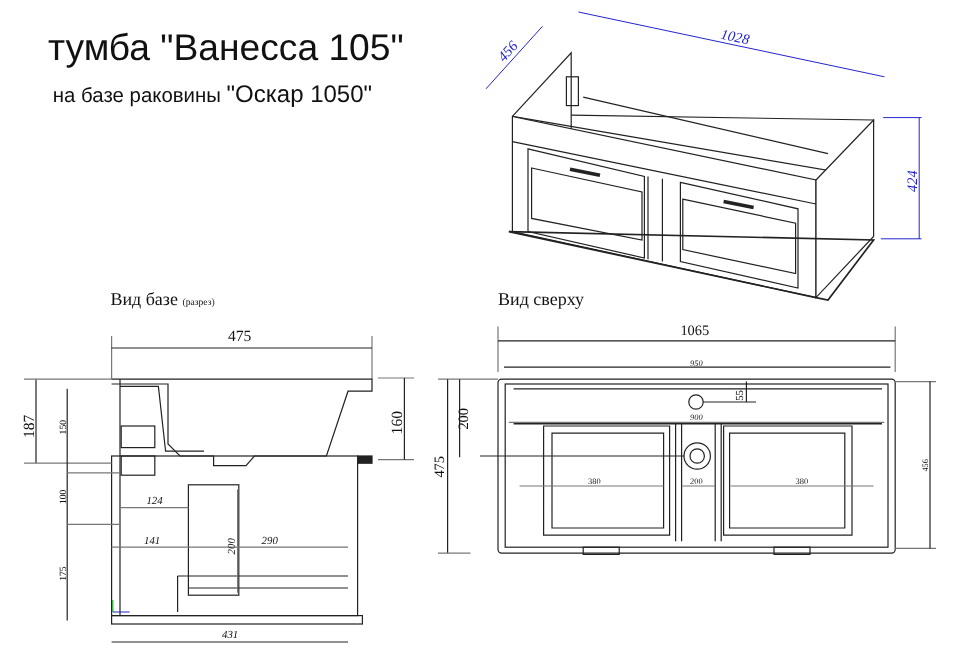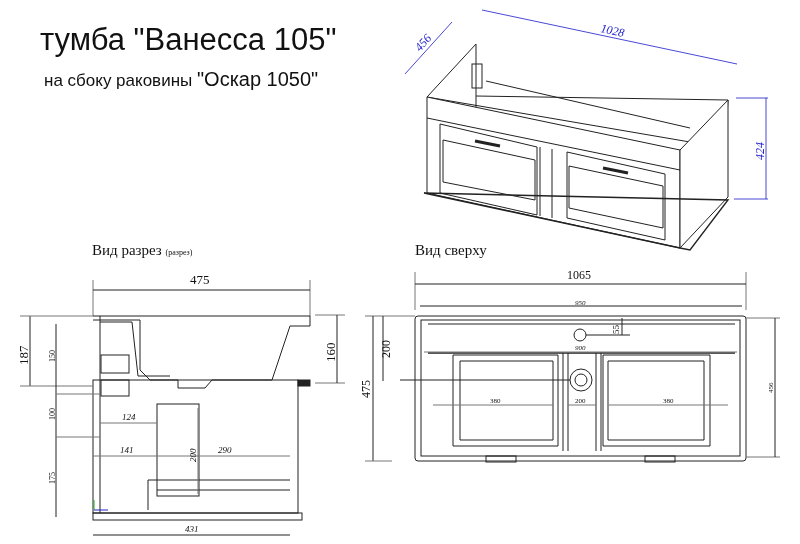--- a/index.html
+++ b/index.html
@@ -12,23 +12,23 @@
   .caption{font-size:15px;color:#111;white-space:nowrap;}
   .caption small{font-size:8px;}
   svg{position:absolute;left:0;top:0;}
   .dim{font-family:"Liberation Serif",serif;fill:#111;}
   .dimb{font-family:"Liberation Serif",serif;fill:#1a1acc;font-style:italic;}
 </style>
 </head>
 <body>
 
 <div class="abs title">тумба "Ванесса 105"</div>
-<div class="abs subtitle"><span>на сбоку раковины </span><span class="big">"Оскар 1050"</span></div>
+<div class="abs subtitle"><span>на базе раковины </span><span class="big">"Оскар 1050"</span></div>
 
-<div class="abs caption serif" style="left:92px;top:242px;"><span>Вид разрез</span> <small>(разрез)</small></div>
+<div class="abs caption serif" style="left:92px;top:242px;"><span>Вид базе</span> <small>(разрез)</small></div>
 <div class="abs caption serif" style="left:415px;top:242px;text-align:center;">Вид сверху</div>
 
 <svg width="800" height="544" viewBox="0 0 800 544">
 
   <g stroke="#222" fill="none" stroke-width="1">
 
     <polyline points="427,97 476,44 476,126"></polyline>
     <polyline points="427,97 725,148 728,100"></polyline>
     <line x1="486" y1="81" x2="690" y2="128"></line>
     <line x1="476" y1="96" x2="728" y2="100"></line>

